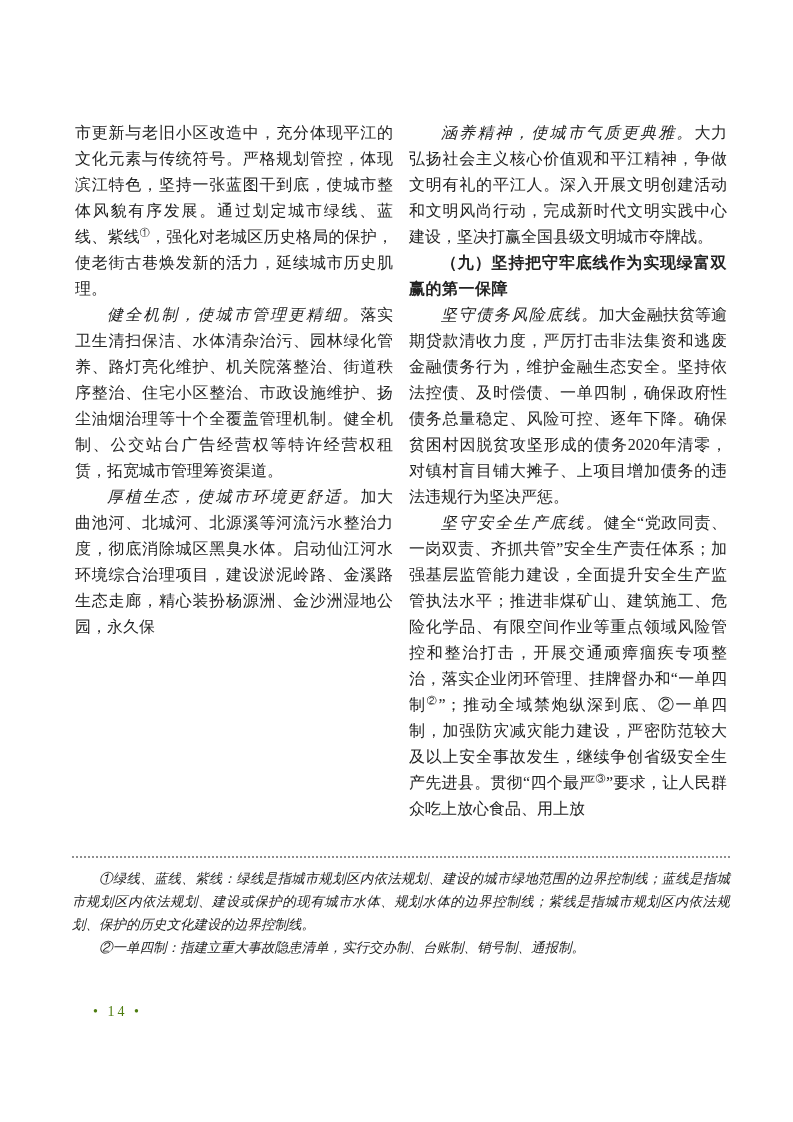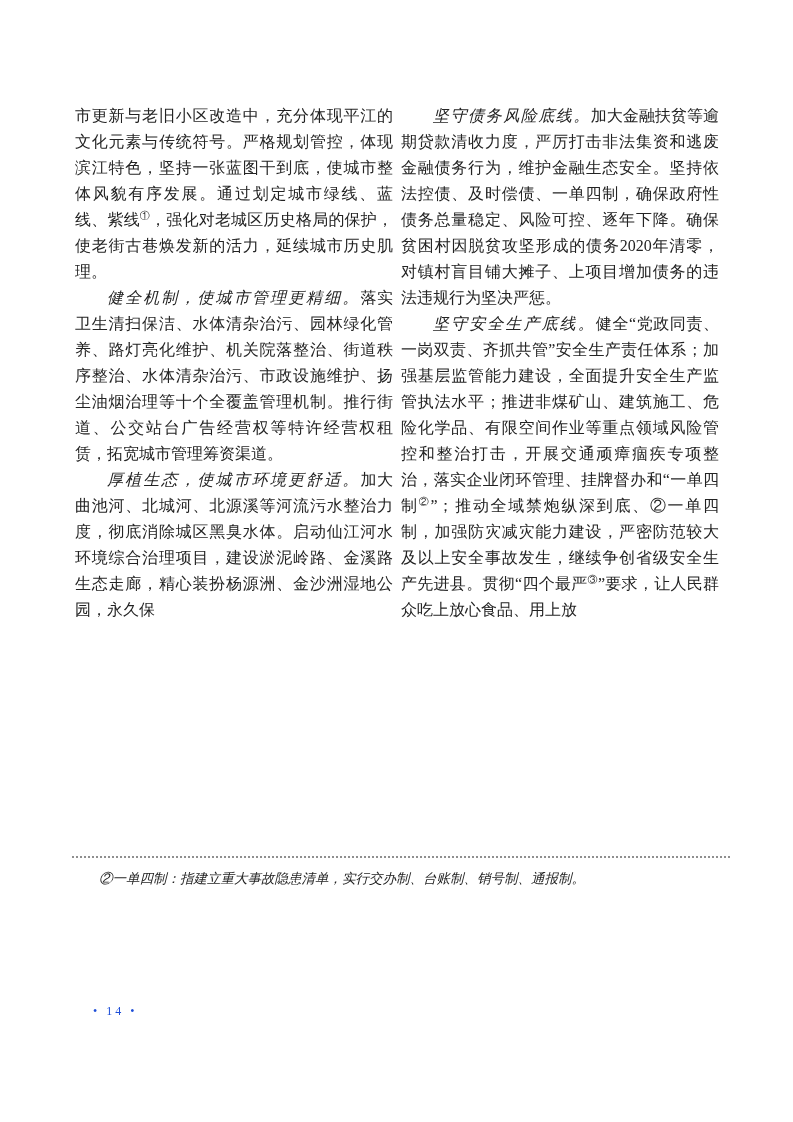--- a/index.html
+++ b/index.html
@@ -9,24 +9,24 @@
     height: 1122px;
     margin: 0 auto;
     background: #ffffff;
     overflow: hidden;
     font-family: "Liberation Serif", "DejaVu Serif", serif;
     color: #232323;
   }
   .columns {
     position: absolute;
     left: 75px;
-    top: 103px;
+    top: 120px;
     width: 652px;
     display: flex;
-    gap: 8px;
+    gap: 16px;
   }
   .col {
     width: 318px;
     font-size: 16px;
     line-height: 26px;
     text-align: justify;
     text-justify: inter-ideograph;
   }
   .col p { margin: 0; }
   .para { text-indent: 2em; }
@@ -56,45 +56,48 @@
     font-size: 13.5px;
     line-height: 23px;
     font-style: italic;
     text-align: justify;
   }
   .footnotes p { margin: 0; text-indent: 2em; }
   .pagenum {
     position: absolute;
     left: 93px;
     top: 1004px;
-    font-size: 12px;
+    font-size: 14px;
     letter-spacing: 3px;
-    color: #1d4ed8;
+    color: #4d7c0f;
     font-style: normal;
   }
 </style>
 </head>
 <body>
 
 <div class="page">
 
   <div class="columns">
 
     <div class="col">
       <p class="para noindent"><span>市更新与老旧小区改造中，充分体现平江的文化元素与传统符号。严格规划管控，体现滨江特色，坚持一张蓝图干到底，使城市整体风貌有序发展。通过划定城市绿线、蓝线、紫线</span><span class="sup">①</span><span>，强化对老城区历史格局的保护，使老街古巷焕发新的活力，延续城市历史肌理。</span></p>
-      <p class="para"><span class="kai">健全机制，使城市管理更精细。</span><span>落实卫生清扫保洁、水体清杂治污、园林绿化管养、路灯亮化维护、机关院落整治、街道秩序整治、水体清杂治污、市政设施维护、扬尘油烟治理等十个全覆盖管理机制。推行街道、公交站台广告经营权等特许经营权租赁，拓宽城市管理筹资渠道。</span></p>
+      <p class="para"><span class="kai">健全机制，使城市管理更精细。</span><span>落实卫生清扫保洁、水体清杂治污、园林绿化管养、路灯亮化维护、机关院落整治、街道秩序整治、住宅小区整治、市政设施维护、扬尘油烟治理等十个全覆盖管理机制。健全机制、公交站台广告经营权等特许经营权租赁，拓宽城市管理筹资渠道。</span></p>
       <p class="para"><span class="kai">厚植生态，使城市环境更舒适。</span><span>加大曲池河、北城河、北源溪等河流污水整治力度，彻底消除城区黑臭水体。启动仙江河水环境综合治理项目，建设淤泥岭路、金溪路生态走廊，精心装扮杨源洲、金沙洲湿地公园，永久保</span></p>
     </div>
 
     <div class="col">
+      <p class="para"><span class="kai">涵养精神，使城市气质更典雅。</span><span>大力弘扬社会主义核心价值观和平江精神，争做文明有礼的平江人。深入开展文明创建活动和文明风尚行动，完成新时代文明实践中心建设，坚决打赢全国县级文明城市夺牌战。</span></p>
+      <p class="heading">（九）坚持把守牢底线作为实现绿富双赢的第一保障</p>
       <p class="para"><span class="kai">坚守债务风险底线。</span><span>加大金融扶贫等逾期贷款清收力度，严厉打击非法集资和逃废金融债务行为，维护金融生态安全。坚持依法控债、及时偿债、一单四制，确保政府性债务总量稳定、风险可控、逐年下降。确保贫困村因脱贫攻坚形成的债务2020年清零，对镇村盲目铺大摊子、上项目增加债务的违法违规行为坚决严惩。</span></p>
       <p class="para"><span class="kai">坚守安全生产底线。</span><span>健全“党政同责、一岗双责、齐抓共管”安全生产责任体系；加强基层监管能力建设，全面提升安全生产监管执法水平；推进非煤矿山、建筑施工、危险化学品、有限空间作业等重点领域风险管控和整治打击，开展交通顽瘴痼疾专项整治，落实企业闭环管理、挂牌督办和“一单四制</span><span class="sup">②</span><span>”；推动全域禁炮纵深到底、②一单四制，加强防灾减灾能力建设，严密防范较大及以上安全事故发生，继续争创省级安全生产先进县。贯彻“四个最严</span><span class="sup">③</span><span>”要求，让人民群众吃上放心食品、用上放</span></p>
     </div>
 
   </div>
 
   <div class="footnotes">
+    <p>①绿线、蓝线、紫线：绿线是指城市规划区内依法规划、建设的城市绿地范围的边界控制线；蓝线是指城市规划区内依法规划、建设或保护的现有城市水体、规划水体的边界控制线；紫线是指城市规划区内依法规划、保护的历史文化建设的边界控制线。</p>
     <p>②一单四制：指建立重大事故隐患清单，实行交办制、台账制、销号制、通报制。</p>
   </div>
 
   <div class="pagenum">• 14 •</div>
 
 </div>
 
 </body></html>

